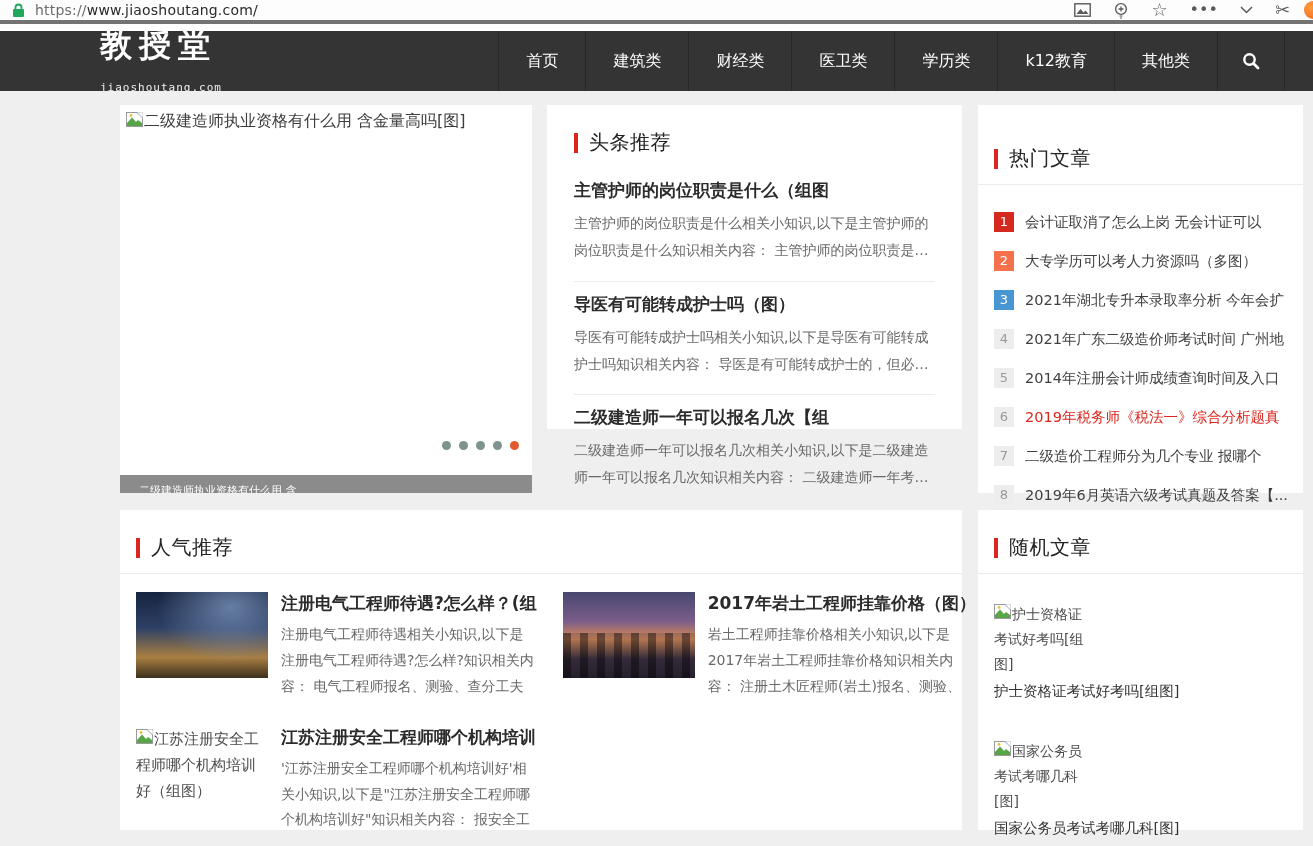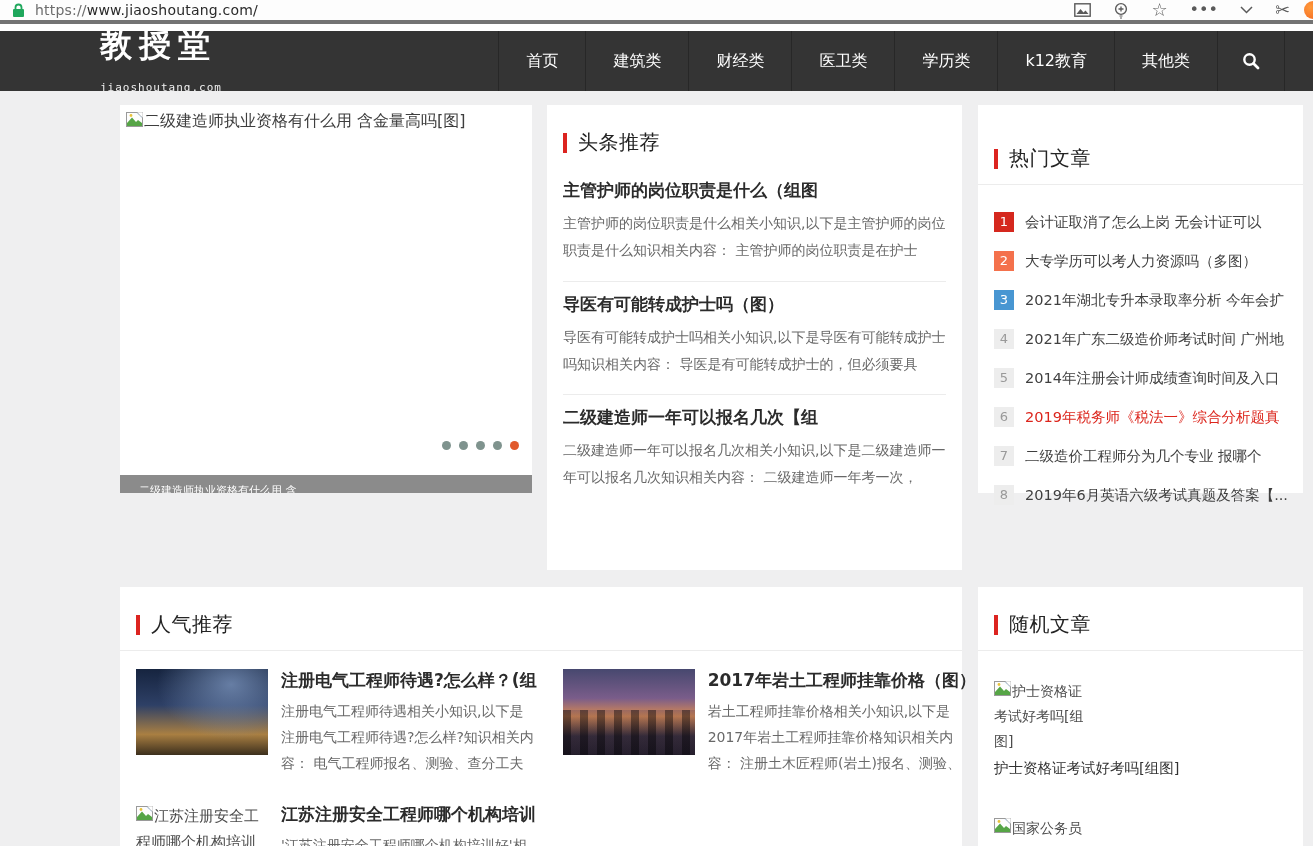--- a/index.html
+++ b/index.html
@@ -48,21 +48,21 @@
     display:flex; align-items:center; padding:0 27px;
     border-left:1px solid #272727; cursor:pointer; white-space:nowrap;
   }
   .nav-search { padding:0 24px; border-right:1px solid #272727; }
 
   
   .main { position:absolute; left:120px; top:105px; width:1183px; }
   .row1 { display:flex; }
   .panel { background:#fff; }
   .carousel { width:412px; height:388px; position:relative; margin-right:15px; }
-  .headline-panel { width:415px; height:465px; margin-right:16px; padding:0 16px; }
+  .headline-panel { width:415px; height:324px; margin-right:16px; padding:0 27px; }
   .hot-panel { width:325px; height:388px; padding:16px 16px; }
   .row2 { display:flex; margin-top:17px; }
   .popular-panel { width:842px; height:320px; margin-right:16px; padding:0 16px; }
   .random-panel { width:358px; height:320px; padding:0 16px; }
 
   
   .sec-h { display:flex; align-items:center; padding:24px 0 12px 0; }
   .sec-bar { width:4px; height:20px; background:#dc2420; margin-right:11px; }
   .sec-title { font-size:20px; color:#242424; letter-spacing:.5px; }
   .sec-line { border-bottom:1px solid #ececec; margin:0 -16px 0 -16px; }

